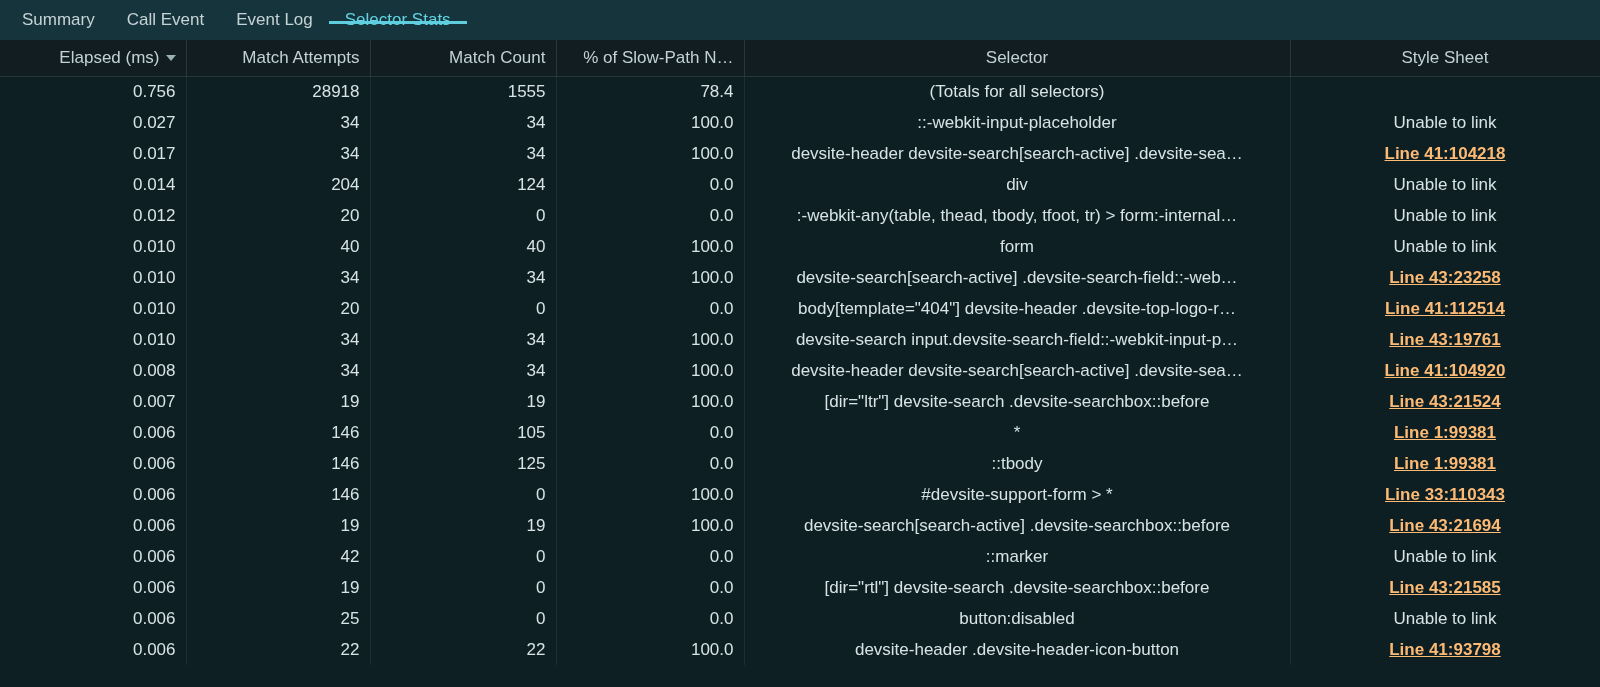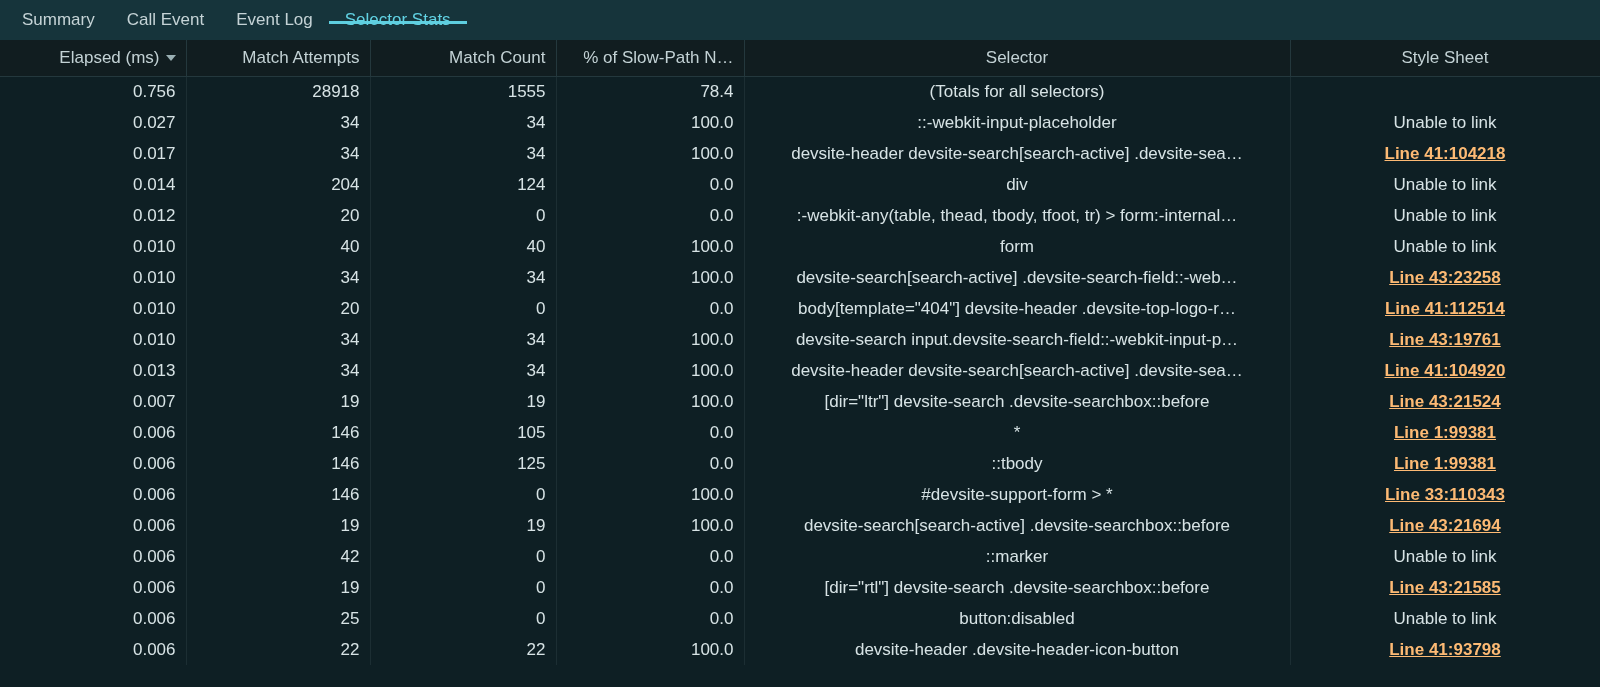--- a/index.html
+++ b/index.html
@@ -185,21 +185,21 @@
         </tr>
         <tr>
           <td class="num">0.010</td>
           <td class="num">34</td>
           <td class="num">34</td>
           <td class="num">100.0</td>
           <td class="txt">devsite-search input.devsite-search-field::-webkit-input-p…</td>
           <td class="txt"><a href="#" class="sheetlink">Line 43:19761</a></td>
         </tr>
         <tr>
-          <td class="num">0.013</td>
+          <td class="num">0.008</td>
           <td class="num">34</td>
           <td class="num">34</td>
           <td class="num">100.0</td>
           <td class="txt">devsite-header devsite-search[search-active] .devsite-sea…</td>
           <td class="txt"><a href="#" class="sheetlink">Line 41:104920</a></td>
         </tr>
         <tr>
           <td class="num">0.007</td>
           <td class="num">19</td>
           <td class="num">19</td>

